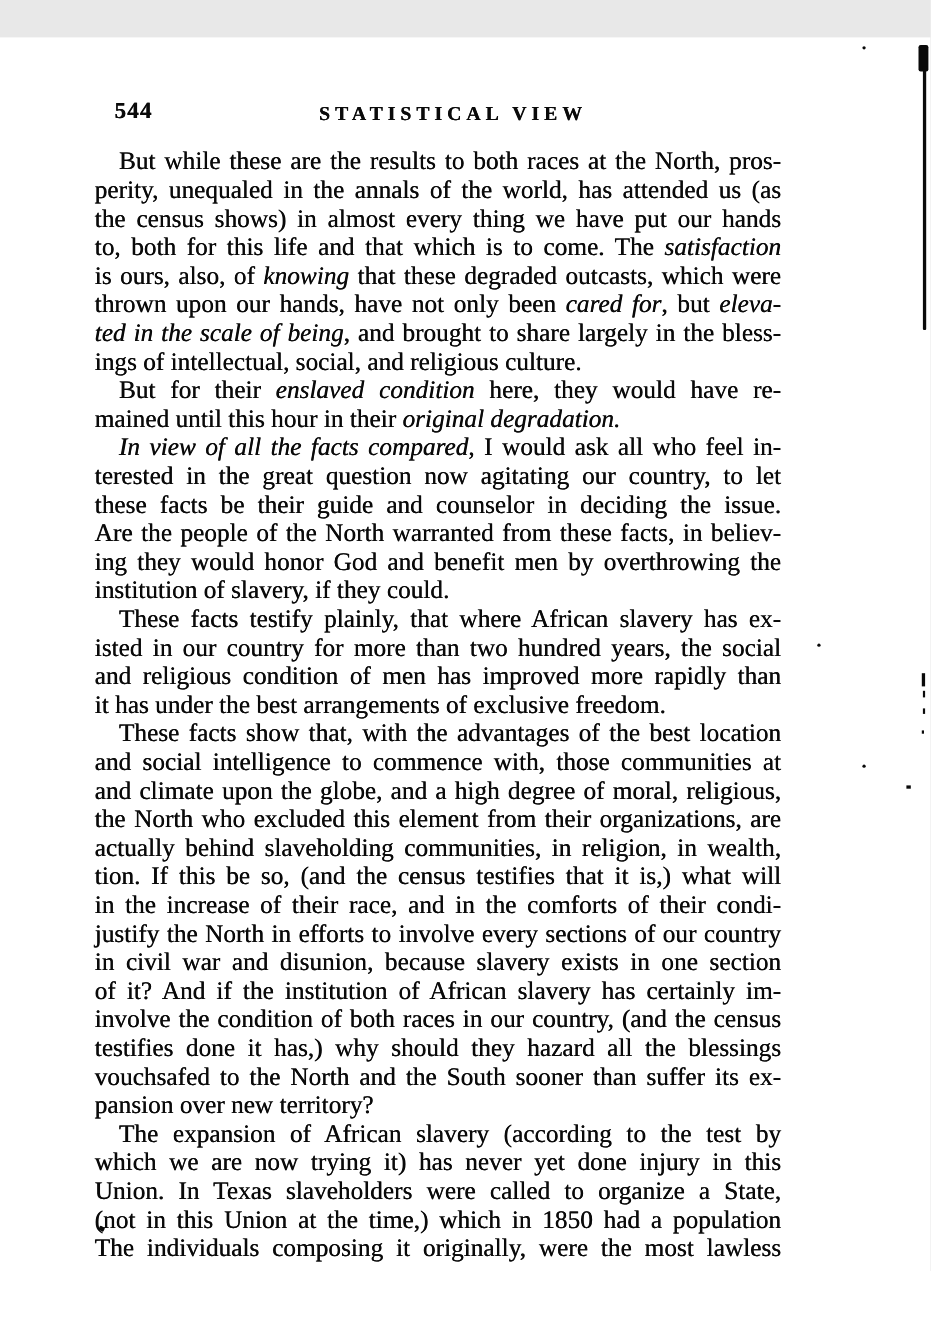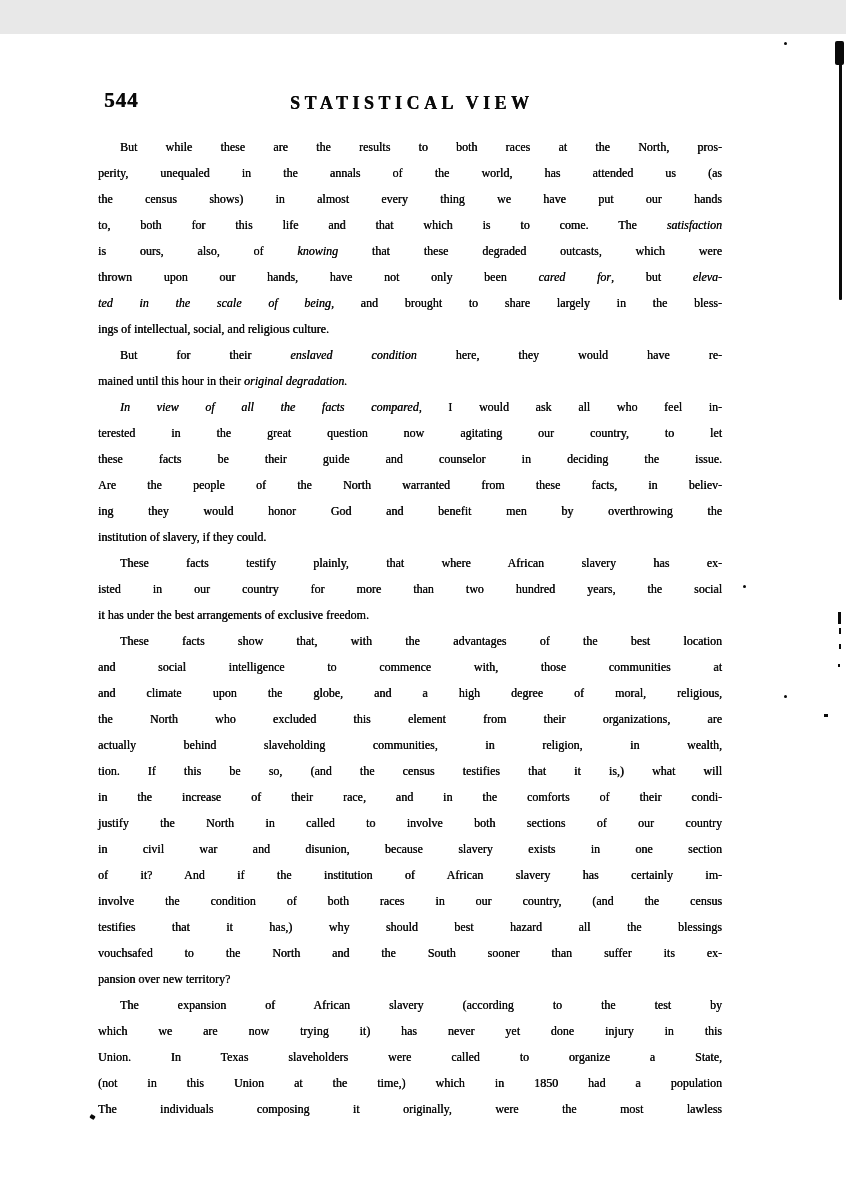--- a/index.html
+++ b/index.html
@@ -18,22 +18,22 @@
     font-size:21px;font-weight:700;letter-spacing:1px;
     text-shadow:0.4px 0 0 currentColor;
   }
   .running-title{
     position:absolute;left:290px;top:59px;
     font-size:18px;font-weight:700;letter-spacing:4.5px;
     text-shadow:0.3px 0 0 currentColor;
     white-space:nowrap;
   }
   .text-body{
-    position:absolute;top:100px;left:98px;width:624px;
-    font-size:12px;line-height:26px;
+    position:absolute;top:100px;left:86px;width:624px;
+    font-size:23px;line-height:26px;
     text-shadow:0.3px 0 0 currentColor;
   }
   .paragraph{margin:0;}
   .line{
     height:26px;
     text-align:justify;
     text-align-last:justify;
   }
   .line.indent{text-indent:22px;}
   .line.lastline{text-align-last:left;}
@@ -82,35 +82,36 @@
         <div class="line indent"><i>In view of all the facts compared</i>, I would ask all who feel in-</div>
         <div class="line">terested in the great question now agitating our country, to let</div>
         <div class="line">these facts be their guide and counselor in deciding the issue.</div>
         <div class="line">Are the people of the North warranted from these facts, in believ-</div>
         <div class="line">ing they would honor God and benefit men by overthrowing the</div>
         <div class="line lastline">institution of slavery, if they could.</div>
       </div>
       <div class="paragraph">
         <div class="line indent">These facts testify plainly, that where African slavery has ex-</div>
         <div class="line">isted in our country for more than two hundred years, the social</div>
+        <div class="line">and religious condition of men has improved more rapidly than</div>
         <div class="line lastline">it has under the best arrangements of exclusive freedom.</div>
       </div>
       <div class="paragraph">
         <div class="line indent">These facts show that, with the advantages of the best location</div>
         <div class="line">and social intelligence to commence with, those communities at</div>
         <div class="line">and climate upon the globe, and a high degree of moral, religious,</div>
         <div class="line">the North who excluded this element from their organizations, are</div>
         <div class="line">actually behind slaveholding communities, in religion, in wealth,</div>
         <div class="line">tion. If this be so, (and the census testifies that it is,) what will</div>
         <div class="line">in the increase of their race, and in the comforts of their condi-</div>
-        <div class="line">justify the North in called to involve both sections of our country</div>
+        <div class="line">justify the North in efforts to involve every sections of our country</div>
         <div class="line">in civil war and disunion, because slavery exists in one section</div>
         <div class="line">of it? And if the institution of African slavery has certainly im-</div>
         <div class="line">involve the condition of both races in our country, (and the census</div>
-        <div class="line">testifies that it has,) why should best hazard all the blessings</div>
+        <div class="line">testifies done it has,) why should they hazard all the blessings</div>
         <div class="line">vouchsafed to the North and the South sooner than suffer its ex-</div>
         <div class="line lastline">pansion over new territory?</div>
       </div>
       <div class="paragraph">
         <div class="line indent">The expansion of African slavery (according to the test by</div>
         <div class="line">which we are now trying it) has never yet done injury in this</div>
         <div class="line">Union. In Texas slaveholders were called to organize a State,</div>
         <div class="line">(not in this Union at the time,) which in 1850 had a population</div>
         <div class="line">The individuals composing it originally, were the most lawless</div>
       </div>

